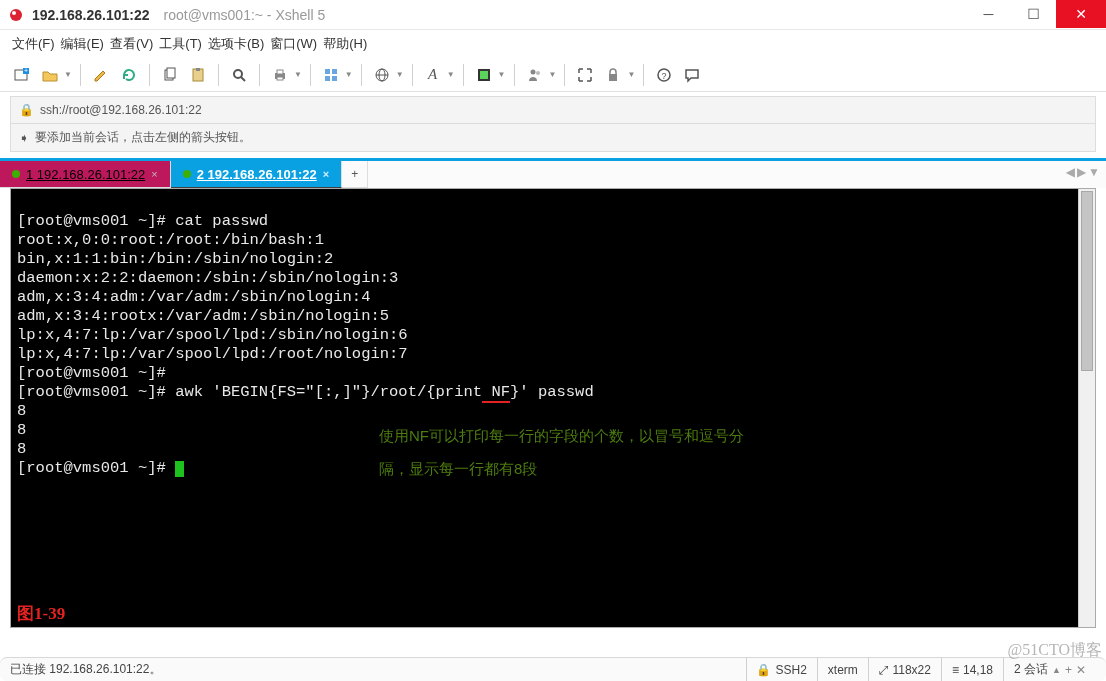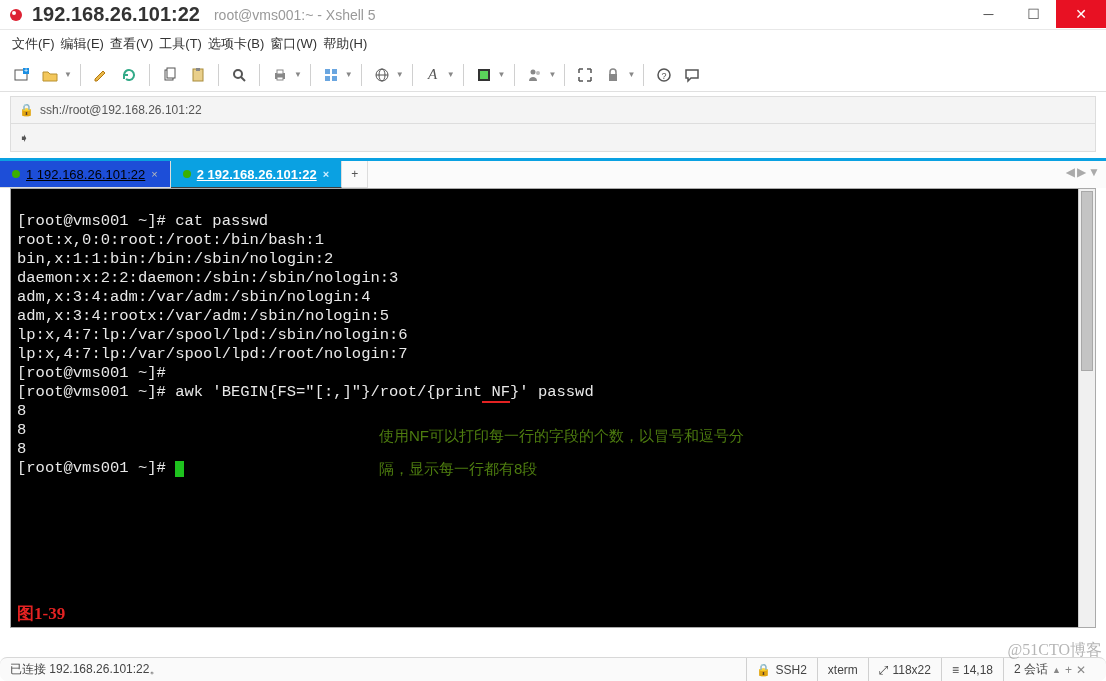--- a/index.html
+++ b/index.html
@@ -18,21 +18,21 @@
   height: 30px;
   background: #fff;
   border-bottom: 1px solid #e8e8e8;
   display: flex;
   align-items: center;
   padding-left: 8px;
 }
 .app-icon {
   width: 16px; height: 16px; margin-right: 8px;
 }
-.title-primary { font-weight: bold; font-size: 20px; color: #333; text-align: right; }
+.title-primary { font-weight: bold; font-size: 14px; color: #333; text-align: right; }
 .title-secondary { font-size: 14px; color: #999; margin-left: 14px; }
 .window-controls {
   margin-left: auto;
   display: flex;
   height: 100%;
 }
 .win-btn {
   width: 45px;
   height: 28px;
   display: flex;
@@ -113,21 +113,21 @@
   align-items: stretch;
   height: 27px;
   margin-top: 0;
 }
 .tab {
   display: flex;
   align-items: center;
   padding: 0 12px;
   border-right: 1px solid #ddd;
   border-bottom: 1px solid #ddd;
-  background: #1d4ed8;
+  background: #be185d;
   gap: 6px;
   cursor: pointer;
   font-size: 13px;
 }
 .tab.active {
   background: #0aa1e2;
   color: #fff;
   font-weight: bold;
   border-bottom: 1px solid #404040;
 }
@@ -355,20 +355,21 @@
     </div>
 </div>
 
 <div class="addressbar">
   <span>🔒</span>
   <span>ssh://root@192.168.26.101:22</span>
 </div>
 
 <div class="hintbar">
   <span>➧</span>
+  <span>要添加当前会话，点击左侧的箭头按钮。</span>
 </div>
 
 <div class="tabbar-wrap">
   <div class="tabbar">
     <div class="tab">
       <span class="dot"></span>
       <span style="text-decoration:underline">1 192.168.26.101:22</span>
       <span class="x">×</span>
     </div>
     <div class="tab active">

